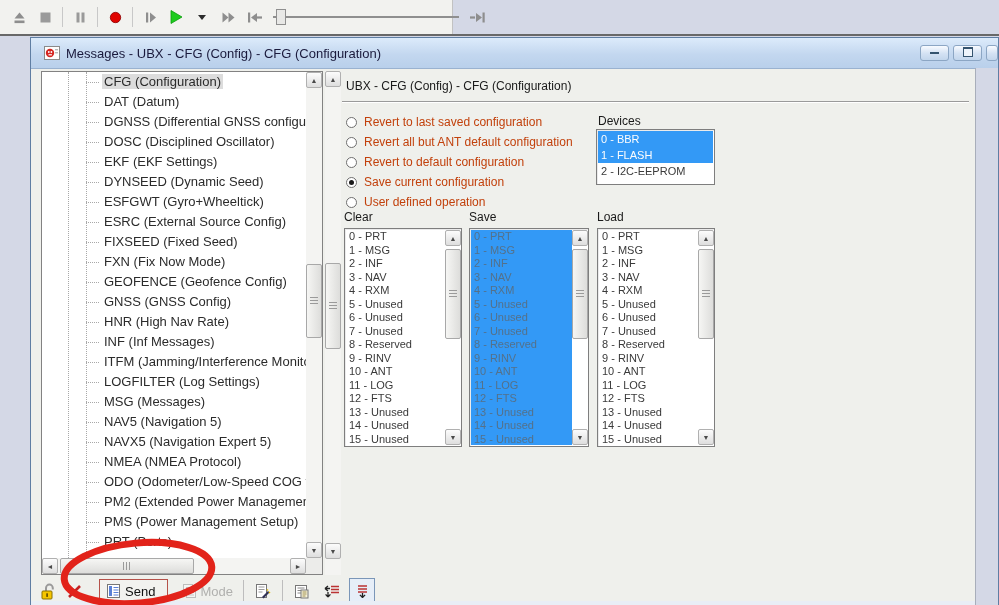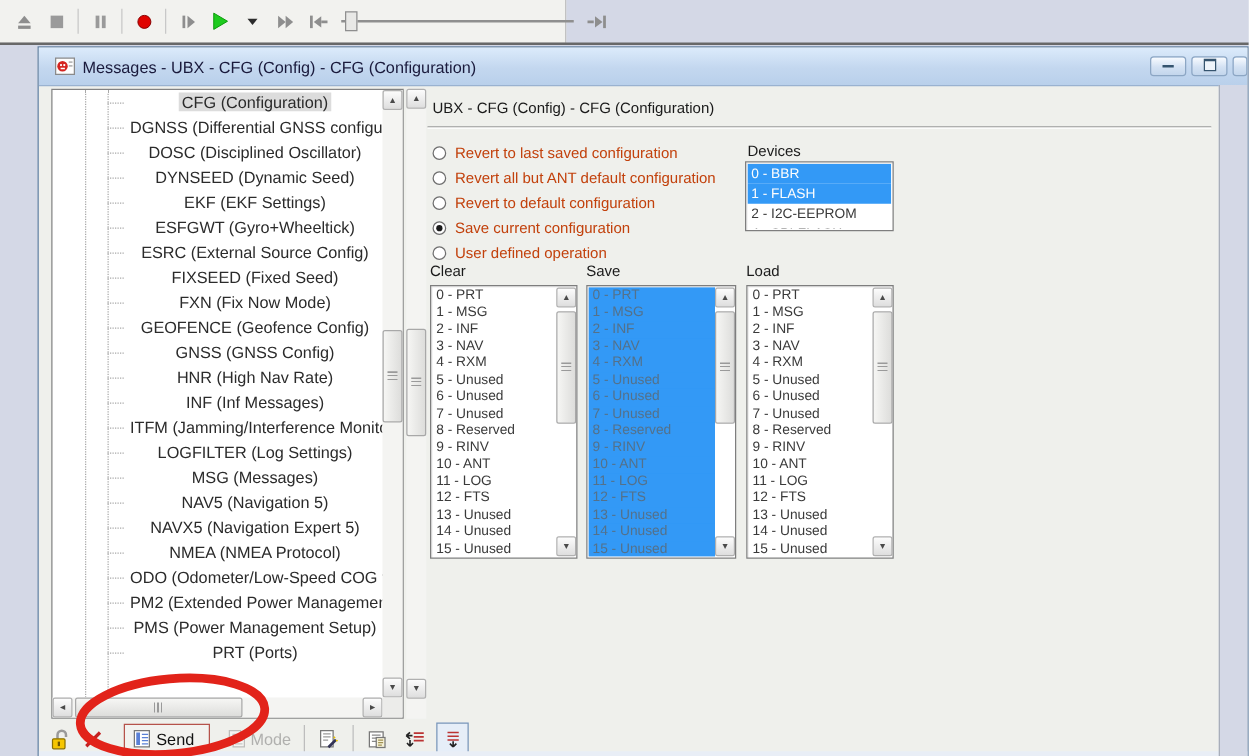--- a/index.html
+++ b/index.html
@@ -27,21 +27,21 @@
   .title-text{font-size:13px;color:#1a1a3c;white-space:nowrap;}
   .win-buttons{position:absolute;right:0;top:7px;display:flex;}
   .win-btn{width:29px;height:16px;margin-left:4px;border:1px solid #8ca6c4;border-radius:3px;
     background:linear-gradient(#f8fbff,#d3e1f3 55%,#c3d6ec);display:flex;align-items:flex-end;justify-content:center;box-sizing:border-box;}
   .glyph-min{width:9px;height:3px;border-top:2px solid #35546f;margin-bottom:3px;}
   .glyph-restore{width:8px;height:7px;border:1px solid #35546f;border-top:2px solid #35546f;margin-bottom:3px;background:#eef4fb;}
   .win-right-strip{position:absolute;right:0;top:30px;width:22px;bottom:0;background:var(--mdi-bg,#d4d8e6);border-left:1px solid #a8aeba;}
 
   
   .tree-panel{position:absolute;left:10px;top:33px;width:282px;height:504px;background:#fff;border:1px solid #828282;box-sizing:border-box;}
-  .tree-rows{position:absolute;left:0;top:0;right:16px;bottom:16px;overflow:hidden;text-align:center;}
+  .tree-rows{position:absolute;left:0;top:0;right:16px;bottom:16px;overflow:hidden;}
   .tree-guide{position:absolute;top:0;bottom:0;width:0;border-left:1px dotted #a8a8a8;}
   .tree-row{position:relative;height:20px;line-height:20px;padding-left:60px;white-space:nowrap;font-size:13px;color:#2b2b2b;}
   .tree-row::before{content:"";position:absolute;left:44px;top:10px;width:13px;border-top:1px dotted #a8a8a8;}
   .tree-row .tree-label{padding:0 2px;}
   .tree-row.selected .tree-label{background:#dcdcdc;}
 
   
   .sb{position:absolute;background:#f4f4f2;}
   .sb-v{width:16px;}
   .sb-h{height:16px;}
@@ -191,24 +191,25 @@
           </span>
         <span class="win-btn" style="width:12px;"></span>
       </span>
     </div>
 
     <div class="tree-panel">
       <div class="tree-rows">
         <div class="tree-guide" style="left:26px;"></div>
         <div class="tree-guide" style="left:44px;"></div>
       <div class="tree-row selected"><span class="tree-label">CFG (Configuration)</span></div>
+          <div class="tree-row"><span class="tree-label">DAT (Datum)</span></div>
           <div class="tree-row"><span class="tree-label">DGNSS (Differential GNSS configura</span></div>
           <div class="tree-row"><span class="tree-label">DOSC (Disciplined Oscillator)</span></div>
+          <div class="tree-row"><span class="tree-label">EKF (EKF Settings)</span></div>
           <div class="tree-row"><span class="tree-label">DYNSEED (Dynamic Seed)</span></div>
-          <div class="tree-row"><span class="tree-label">EKF (EKF Settings)</span></div>
           <div class="tree-row"><span class="tree-label">ESFGWT (Gyro+Wheeltick)</span></div>
           <div class="tree-row"><span class="tree-label">ESRC (External Source Config)</span></div>
           <div class="tree-row"><span class="tree-label">FIXSEED (Fixed Seed)</span></div>
           <div class="tree-row"><span class="tree-label">FXN (Fix Now Mode)</span></div>
           <div class="tree-row"><span class="tree-label">GEOFENCE (Geofence Config)</span></div>
           <div class="tree-row"><span class="tree-label">GNSS (GNSS Config)</span></div>
           <div class="tree-row"><span class="tree-label">HNR (High Nav Rate)</span></div>
           <div class="tree-row"><span class="tree-label">INF (Inf Messages)</span></div>
           <div class="tree-row"><span class="tree-label">ITFM (Jamming/Interference Monito</span></div>
           <div class="tree-row"><span class="tree-label">LOGFILTER (Log Settings)</span></div>

